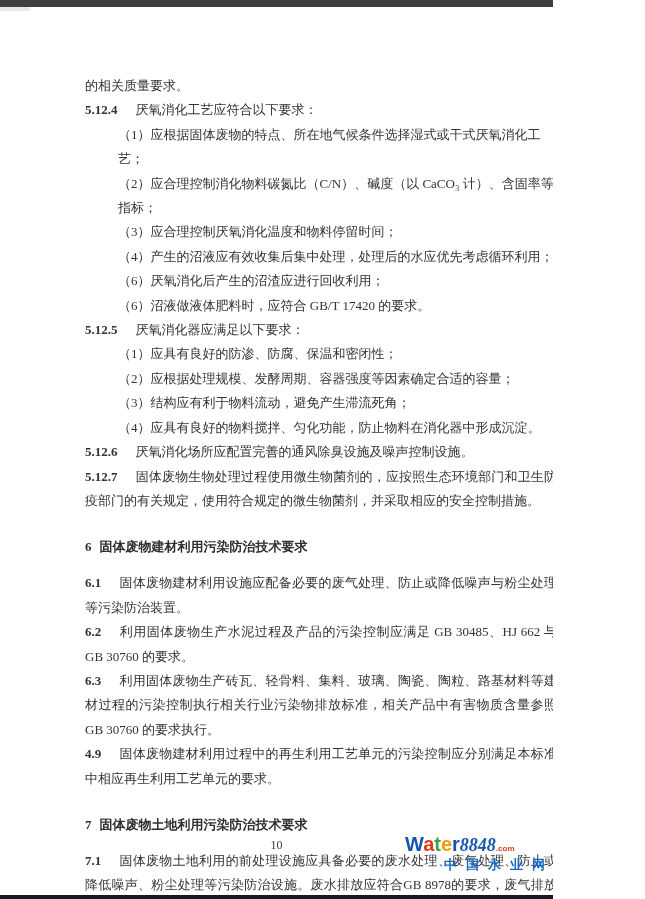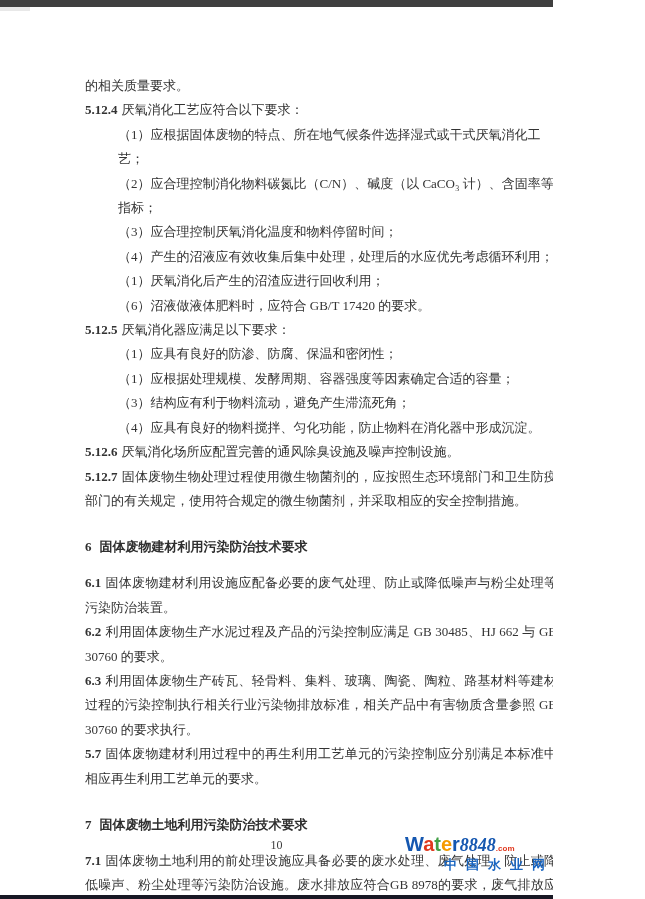--- a/index.html
+++ b/index.html
@@ -26,21 +26,21 @@
   .doc {
     position:absolute; top:74px; left:85px;
     width:472px;
     font-size:13px;
     line-height:24.4px;
     text-align:justify;
   }
   .blk { margin:0; font-weight:normal; }
   .blk .num {
     font-weight:bold;
-    margin-right:4px;
+    margin-right:18px;
     font-family:"Liberation Serif","DejaVu Serif",serif;
   }
   .item { padding-left:33px; text-align:left; }
   .heading {
     margin-top:23px; margin-bottom:13px;
     font-family:"Liberation Sans","DejaVu Sans",sans-serif;
     font-weight:bold;
     font-size:13px;
     line-height:22px;
     text-align:left;
@@ -96,34 +96,34 @@
   <div class="topbar"></div>
   <div class="topbar-tab"></div>
 
   <div class="doc">
       <p class="blk body"><span>的相关质量要求。</span></p>
       <p class="blk clause"><span class="num">5.12.4</span><span>厌氧消化工艺应符合以下要求：</span></p>
       <p class="blk item"><span>（1）应根据固体废物的特点、所在地气候条件选择湿式或干式厌氧消化工艺；</span></p>
       <p class="blk item"><span>（2）应合理控制消化物料碳氮比（C/N）、碱度（以 CaCO₃ 计）、含固率等指标；</span></p>
       <p class="blk item"><span>（3）应合理控制厌氧消化温度和物料停留时间；</span></p>
       <p class="blk item"><span>（4）产生的沼液应有效收集后集中处理，处理后的水应优先考虑循环利用；</span></p>
-      <p class="blk item"><span>（1）厌氧消化后产生的沼渣应进行回收利用；</span></p>
+      <p class="blk item"><span>（6）厌氧消化后产生的沼渣应进行回收利用；</span></p>
       <p class="blk item"><span>（6）沼液做液体肥料时，应符合 GB/T 17420 的要求。</span></p>
       <p class="blk clause"><span class="num">5.12.5</span><span>厌氧消化器应满足以下要求：</span></p>
       <p class="blk item"><span>（1）应具有良好的防渗、防腐、保温和密闭性；</span></p>
-      <p class="blk item"><span>（1）应根据处理规模、发酵周期、容器强度等因素确定合适的容量；</span></p>
+      <p class="blk item"><span>（2）应根据处理规模、发酵周期、容器强度等因素确定合适的容量；</span></p>
       <p class="blk item"><span>（3）结构应有利于物料流动，避免产生滞流死角；</span></p>
       <p class="blk item"><span>（4）应具有良好的物料搅拌、匀化功能，防止物料在消化器中形成沉淀。</span></p>
       <p class="blk clause"><span class="num">5.12.6</span><span>厌氧消化场所应配置完善的通风除臭设施及噪声控制设施。</span></p>
       <p class="blk clause"><span class="num">5.12.7</span><span>固体废物生物处理过程使用微生物菌剂的，应按照生态环境部门和卫生防疫部门的有关规定，使用符合规定的微生物菌剂，并采取相应的安全控制措施。</span></p>
       <h2 class="blk heading"><span class="num">6</span><span>固体废物建材利用污染防治技术要求</span></h2>
       <p class="blk clause"><span class="num">6.1</span><span>固体废物建材利用设施应配备必要的废气处理、防止或降低噪声与粉尘处理等污染防治装置。</span></p>
       <p class="blk clause"><span class="num">6.2</span><span>利用固体废物生产水泥过程及产品的污染控制应满足 GB 30485、HJ 662 与 GB 30760 的要求。</span></p>
       <p class="blk clause"><span class="num">6.3</span><span>利用固体废物生产砖瓦、轻骨料、集料、玻璃、陶瓷、陶粒、路基材料等建材过程的污染控制执行相关行业污染物排放标准，相关产品中有害物质含量参照 GB 30760 的要求执行。</span></p>
-      <p class="blk clause"><span class="num">5.7</span><span>固体废物建材利用过程中的再生利用工艺单元的污染控制应分别满足本标准中相应再生利用工艺单元的要求。</span></p>
+      <p class="blk clause"><span class="num">4.9</span><span>固体废物建材利用过程中的再生利用工艺单元的污染控制应分别满足本标准中相应再生利用工艺单元的要求。</span></p>
       <h2 class="blk heading"><span class="num">7</span><span>固体废物土地利用污染防治技术要求</span></h2>
       <p class="blk clause"><span class="num">7.1</span><span>固体废物土地利用的前处理设施应具备必要的废水处理、废气处理、防止或降低噪声、粉尘处理等污染防治设施。废水排放应符合GB 8978的要求，废气排放应符合GB 18484、GB 16297、GB 14554的要求，周界恶臭污染物浓度应符合GB 14554的规定，厂界噪声应达到GB 12348的要求，作业区粉尘和有毒有害气体的允许浓度应符合GBZ 2.1的规定。</span></p>
     </div>
 
   <div class="page-number">10</div>
 
   <div class="logo">
     <div class="logo-word">
       <span class="logo-letters"><span style="color: rgb(21, 87, 176);">W</span><span style="color: rgb(224, 57, 31);">a</span><span style="color: rgb(67, 160, 71);">t</span><span style="color: rgb(245, 155, 0);">e</span><span style="color: rgb(21, 87, 176);">r</span></span><span class="logo-number" style="color: rgb(21, 87, 176);">8848</span><span class="logo-tld" style="color: rgb(224, 57, 31);">.com</span>
     </div>

